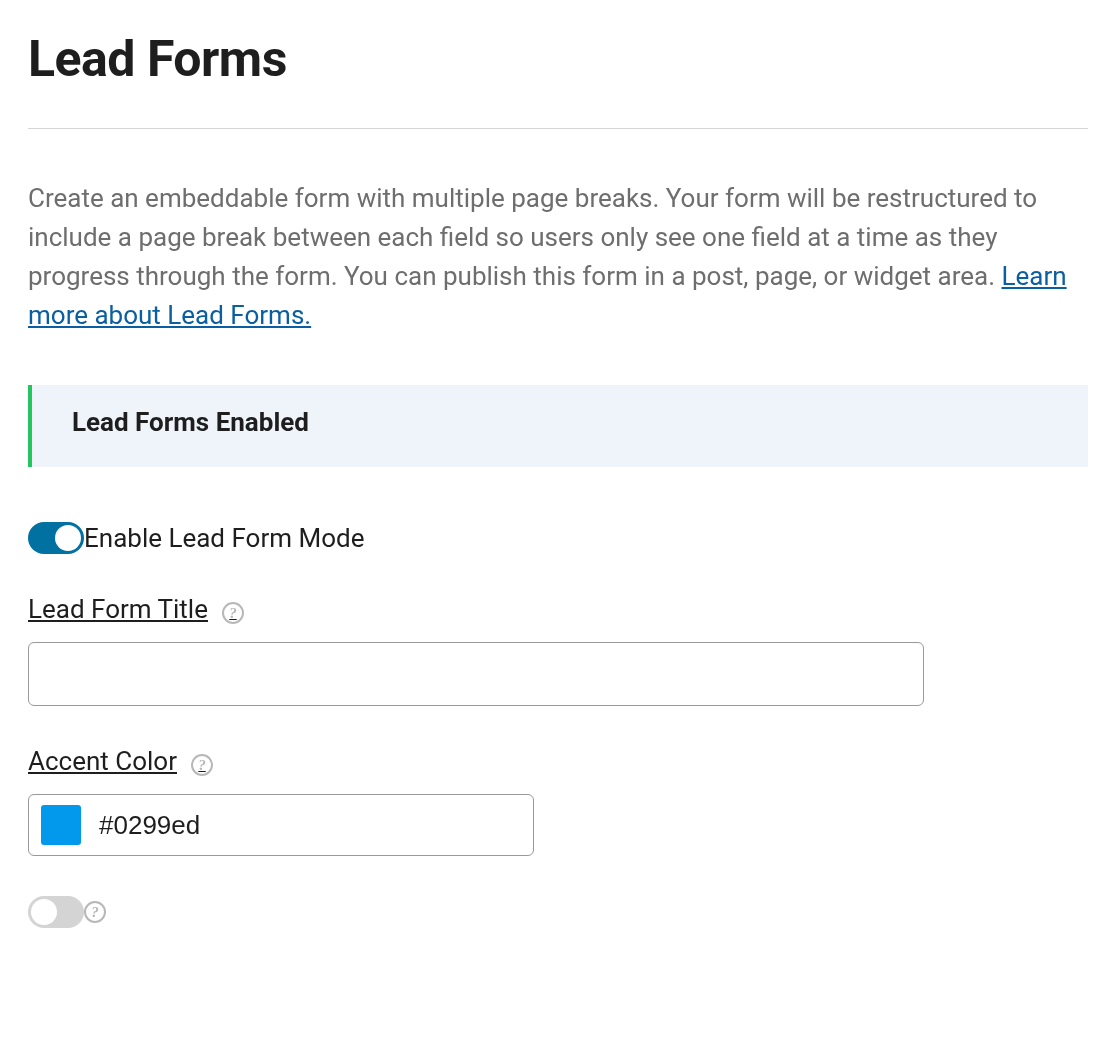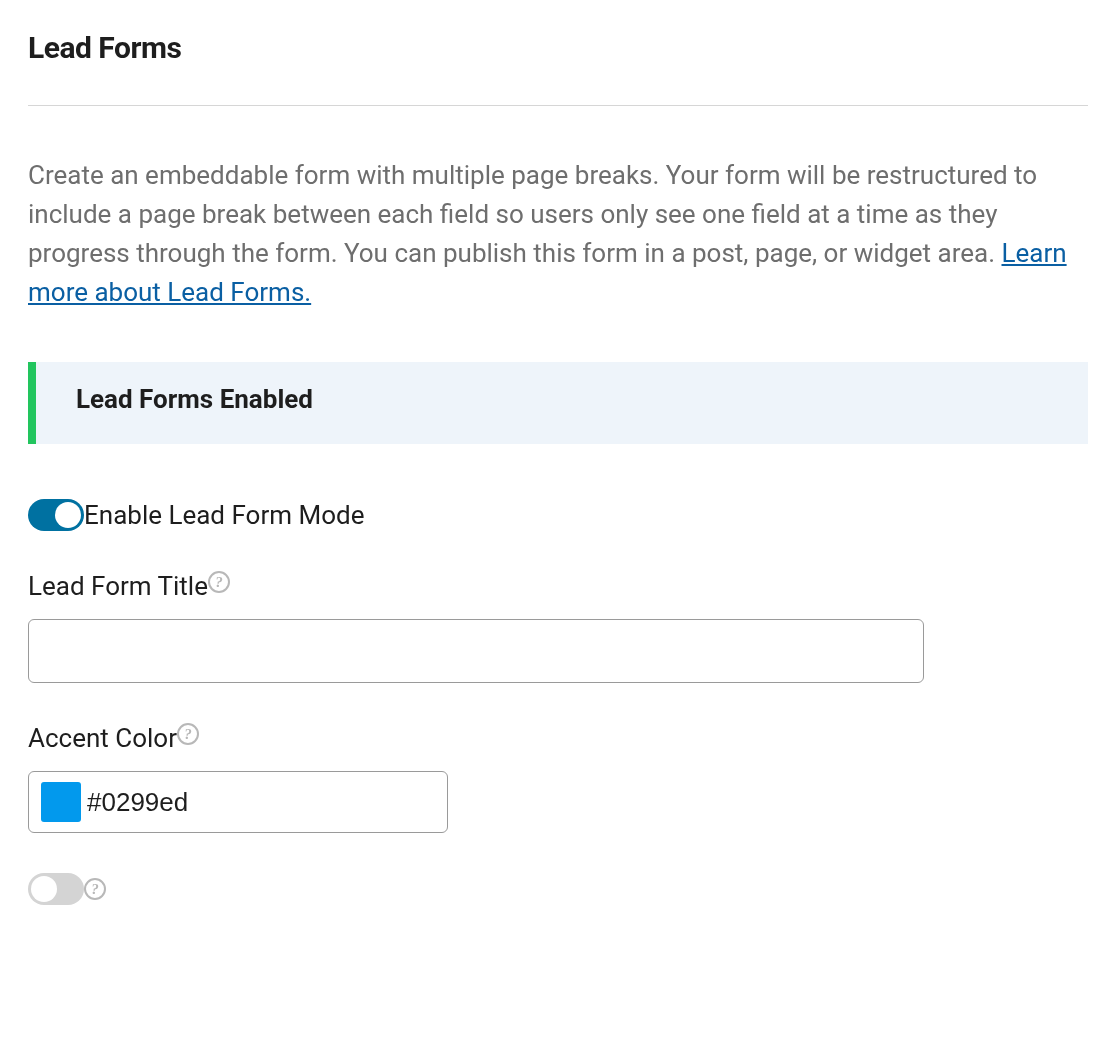--- a/index.html
+++ b/index.html
@@ -8,21 +8,21 @@
       padding: 0;
     }
     body {
       font-family: -apple-system, BlinkMacSystemFont, "Segoe UI", Roboto, Helvetica, Arial, sans-serif;
       background: #fff;
       padding: 30px 28px;
       width: 1116px;
       color: #1e1e1e;
     }
     .page-title {
-      font-size: 30px;
+      font-size: 50px;
       font-weight: 700;
       letter-spacing: -0.5px;
       color: #1e1e1e;
       margin-bottom: 40px;
     }
     .divider {
       border: none;
       border-top: 1px solid #d6d6d6;
       margin-bottom: 50px;
     }
@@ -31,21 +31,21 @@
       line-height: 1.5;
       color: #6e6e6e;
       margin-bottom: 50px;
     }
     .description a {
       color: #0a5fa3;
       text-decoration: underline;
     }
     .notice {
       background: #eef4fa;
-      border-left: 8px solid #22c55e;
+      border-left: 4px solid #22c55e;
       padding: 22px 40px 26px 40px;
       margin-bottom: 55px;
     }
     .notice-title {
       font-size: 26px;
       font-weight: 700;
       color: #1e1e1e;
       margin-bottom: 4px;
     }
     .notice-body {
@@ -94,23 +94,24 @@
     }
     .toggle.off .toggle-knob {
       left: 3px;
     }
     .toggle-label {
       font-size: 26px;
       color: #1e1e1e;
     }
     .field-label-row {
       display: flex;
-      align-items: flex-start;
-      gap: 0;
+      align-items: flex-end;
+      gap: 14px;
       margin-bottom: 18px;
+      text-decoration: underline;
     }
     .field-label {
       font-size: 26px;
       color: #1e1e1e;
     }
     .help-icon {
       width: 22px;
       height: 22px;
       border: 2px solid #b8b8b8;
       border-radius: 50%;
@@ -128,28 +129,28 @@
     .text-input {
       width: 896px;
       height: 64px;
       border: 1px solid #9a9a9a;
       border-radius: 6px;
       font-size: 22px;
       padding: 0 14px;
       background: #fff;
     }
     .color-input-wrap {
-      width: 420px;
+      width: 506px;
       height: 62px;
       border: 1px solid #9a9a9a;
       border-radius: 6px;
       display: flex;
       align-items: center;
       padding: 0 12px;
-      gap: 6px;
+      gap: 18px;
       background: #fff;
     }
     .color-swatch {
       width: 40px;
       height: 40px;
       border-radius: 3px;
       flex-shrink: 0;
     }
     .color-text {
       border: none;

